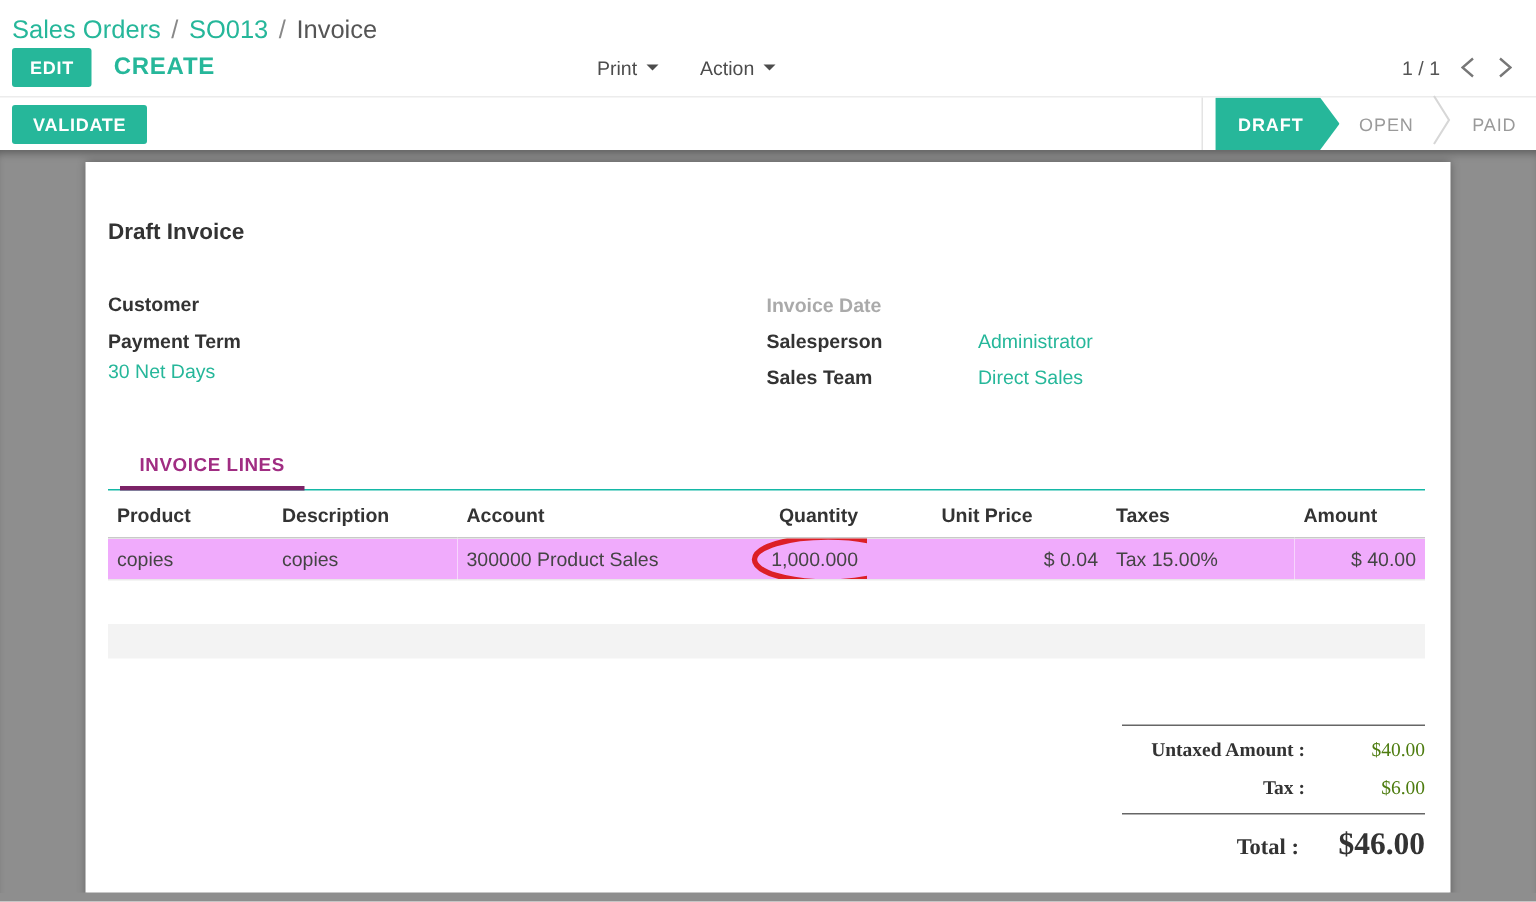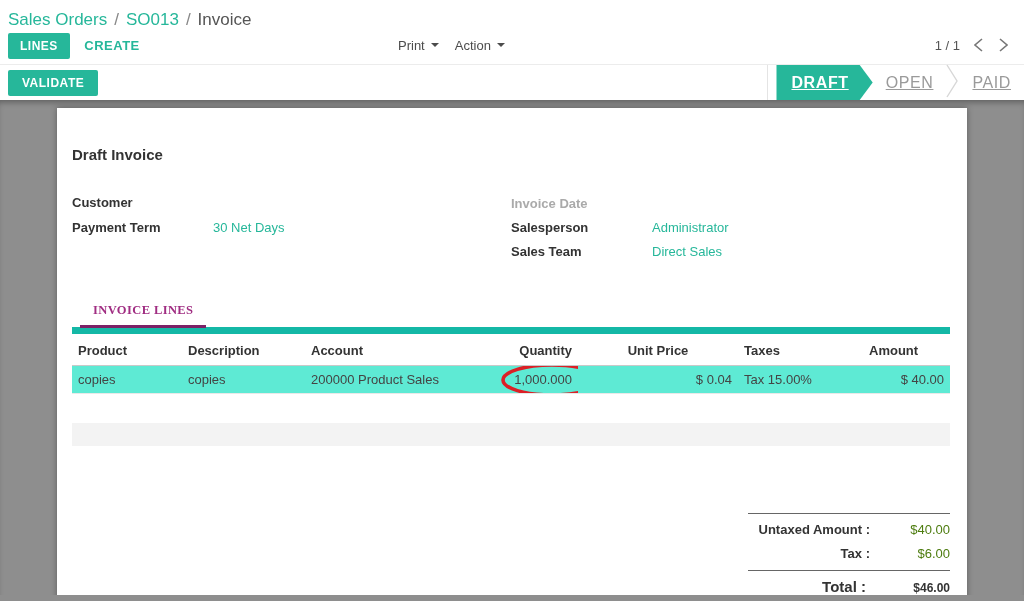--- a/index.html
+++ b/index.html
@@ -24,36 +24,36 @@
   .topbar{background:#fff;padding:6px 8px 0;}
   .breadcrumb{font-size:17px;height:27px;line-height:27px;white-space:nowrap;}
   .breadcrumb .sep{color:#888;padding:0 7px;}
   .breadcrumb .current{color:#555;}
   .controls{position:relative;display:flex;align-items:center;height:30px;margin-top:1px;padding-bottom:8px;}
   .btn{border:none;cursor:pointer;font-family:inherit;border-radius:2px;}
   .btn.primary{
     background:var(--accent);color:#fff;font-size:12px;font-weight:bold;
     letter-spacing:.5px;padding:6px 12px;
   }
-  .btn.flat{background:transparent;color:var(--accent);font-size:13px;font-weight:bold;
+  .btn.flat{background:transparent;color:var(--accent);font-size:16px;font-weight:bold;
     letter-spacing:.5px;padding:6px 10px;}
-  .controls .center{position:absolute;left:390px;display:flex;gap:16px;align-items:center;}
+  .controls .center{position:absolute;left:390px;display:flex;gap:28px;align-items:center;}
   .dropdown{display:flex;align-items:center;gap:6px;font-size:13px;color:#4c4c4c;cursor:pointer;}
   .caret{width:0;height:0;border-left:4px solid transparent;border-right:4px solid transparent;
     border-top:4px solid #4c4c4c;display:inline-block;}
   .controls .right{margin-left:auto;display:flex;align-items:center;gap:12px;padding-right:6px;}
   .pager-value{font-size:13px;color:#555;}
   .chev{display:flex;align-items:center;cursor:pointer;padding:2px;}
 
   
   .statusbar{background:#fff;border-top:1px solid #ececec;height:36px;display:flex;align-items:stretch;}
   .statusbar .btn.primary{align-self:center;margin-left:8px;padding:6px 14px;}
   .states{margin-left:auto;display:flex;align-items:stretch;height:100%;}
   .vsep{width:1px;background:#e4e4e4;margin-right:8px;}
-  .state{display:flex;align-items:center;padding:0 13px;font-size:16px;letter-spacing:.6px;color:#9a9a9a;cursor:default;text-decoration:underline;}
+  .state{display:flex;align-items:center;padding:0 13px;font-size:12px;letter-spacing:.6px;color:#9a9a9a;cursor:default;}
   .state.active{
     background:var(--accent);color:#fff;font-weight:bold;
     padding:0 24px 0 15px;
     clip-path:polygon(0 0,calc(100% - 13px) 0,100% 50%,calc(100% - 13px) 100%,0 100%);
   }
   .state-chevron{align-self:center;}
 
   
   .content{
     height:495px;background:#8e8e8e;overflow:hidden;
@@ -67,59 +67,59 @@
   }
   .sheet-title{font-size:15px;font-weight:bold;color:var(--dark);margin:0 0 30px 0;}
 
   .groups{display:flex;font-size:13px;}
   .groups .col{flex:1;}
   .field-row{display:flex;line-height:20px;margin-bottom:2px;}
   .field-row>label{width:141px;flex-shrink:0;font-weight:bold;color:var(--dark);}
   .field-row>label.muted{font-weight:bold;color:#aaa;}
   .rightcol .field-row{line-height:22px;}
   .addr div{line-height:20px;color:#4c4c4c;}
-  .pt-row{margin-top:5px;}
+  .pt-row{margin-top:5px;flex-direction:column;}
 
   
   .notebook{margin-top:30px;}
-  .tabs{display:flex;border-bottom:7px solid #14b8a6;padding-left:8px;font-family:Liberation Serif, serif;}
+  .tabs{display:flex;border-bottom:1px solid #14b8a6;padding-left:8px;}
   .tab{font-size:12.5px;font-weight:bold;letter-spacing:.4px;color:#9b9b9b;
     padding:8px 13px 7px;cursor:pointer;}
   .tab.active{color:var(--tab-active);border-bottom:3px solid var(--tab-underline);margin-bottom:-1px;}
 
   
   table.lines{width:100%;border-collapse:collapse;font-size:13px;table-layout:fixed;}
   table.lines th{font-weight:bold;color:var(--dark);padding:9px 6px 7px;border-bottom:1px solid #c9c9c9;}
   table.lines td{padding:6px;color:#444;overflow:hidden;white-space:nowrap;}
   .al{text-align:left;} .ar{text-align:right;} .ac{text-align:center;}
-  tr.line{background:#5eead4;border-bottom:1px solid #e9e9e9;}
+  tr.line{background:#f0abfc;border-bottom:1px solid #e9e9e9;}
   tr.gap td{height:29px;background:#fff;padding:0;}
   tr.empty td{height:23px;background:#f3f3f3;padding:0;}
 
   .qty-wrap{position:relative;display:inline-block;}
   .qty-wrap svg{position:absolute;left:50%;top:50%;transform:translate(calc(-50% + 9px),-50%);overflow:visible;pointer-events:none;}
 
   
-  .totals{width:202px;margin-left:auto;margin-top:67px;font-size:13px;border-top:1px solid #666;padding-top:8px;}
+  .totals{width:202px;margin-left:auto;margin-top:44px;font-size:13px;border-top:1px solid #666;padding-top:8px;font-family:Liberation Serif, serif;}
   .t-row{display:flex;justify-content:flex-end;align-items:baseline;margin-bottom:9px;}
   .t-label{font-weight:bold;color:var(--dark);text-align:right;flex:1;padding-right:10px;}
   .t-val{width:70px;text-align:right;color:#4d7c0f;}
   .t-row.grand{border-top:1px solid #666;padding-top:7px;margin-bottom:0;font-size:15px;}
-  .t-row.grand .t-val{font-weight:bold;font-size:12px;color:var(--dark);position:relative;width:74px;}
+  .t-row.grand .t-val{font-weight:bold;font-size:21px;color:var(--dark);position:relative;width:74px;}
 </style>
 </head>
 <body>
 
 <header class="topbar">
   <div class="breadcrumb">
     <a>Sales Orders</a><span class="sep">/</span><a>SO013</a><span class="sep">/</span><span class="current">Invoice</span>
   </div>
   <div class="controls">
     <div class="left">
-      <button class="btn primary">LINES</button>
+      <button class="btn primary">EDIT</button>
       <button class="btn flat">CREATE</button>
     </div>
     <div class="center">
       <div class="dropdown">
         <span>Print</span>
         <span class="caret"></span>
       </div>
       <div class="dropdown">
         <span>Action</span>
         <span class="caret"></span>
@@ -209,21 +209,21 @@
             <th class="ar">Quantity</th>
             <th class="ac">Unit Price</th>
             <th class="al">Taxes</th>
             <th class="al">Amount</th>
           </tr>
         </thead>
         <tbody>
           <tr class="line">
             <td class="al">copies</td>
             <td class="al">copies</td>
-            <td class="al">200000 Product Sales</td>
+            <td class="al">300000 Product Sales</td>
             <td class="ar">
               <span class="qty-wrap">
                 <span>1,000.000</span>
                 <svg width="104" height="36" viewBox="0 0 104 36">
                   <ellipse cx="52" cy="18" rx="49" ry="15" fill="none" stroke="#dc1f26" stroke-width="3.6"></ellipse>
                 </svg>
               </span>
             </td>
             <td class="ar">$ 0.04</td>
             <td class="al">Tax 15.00%</td>

